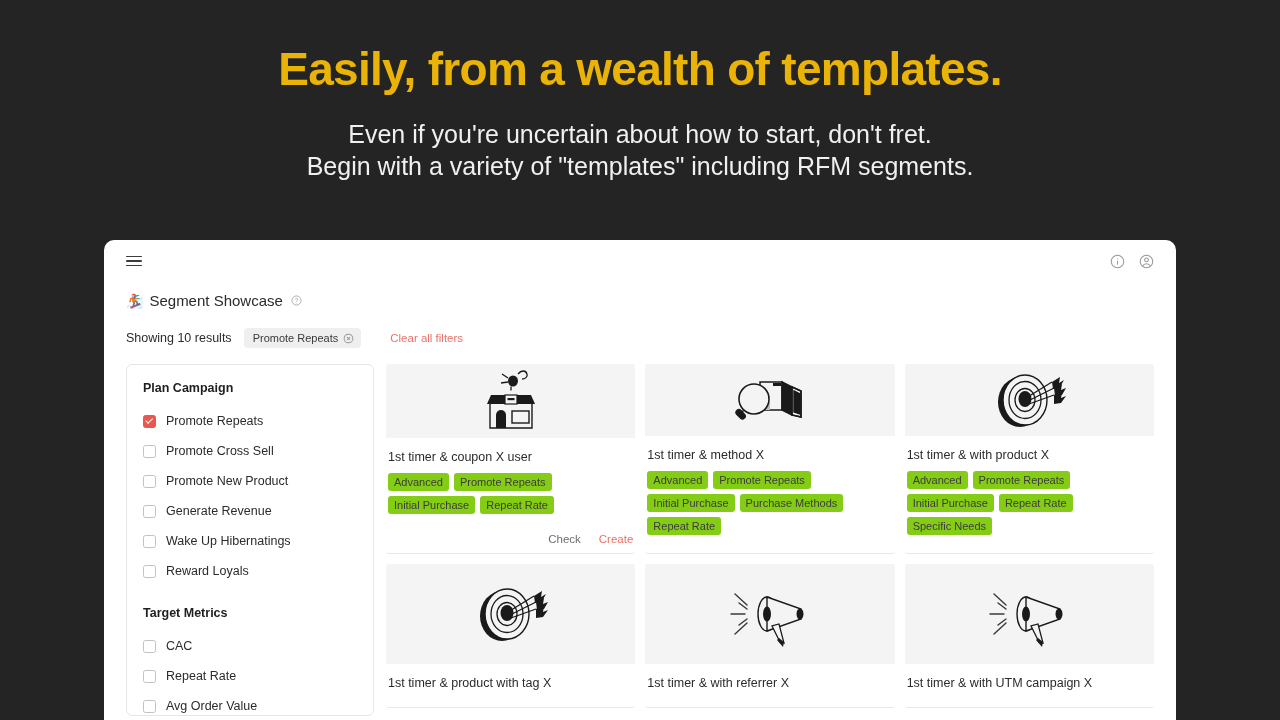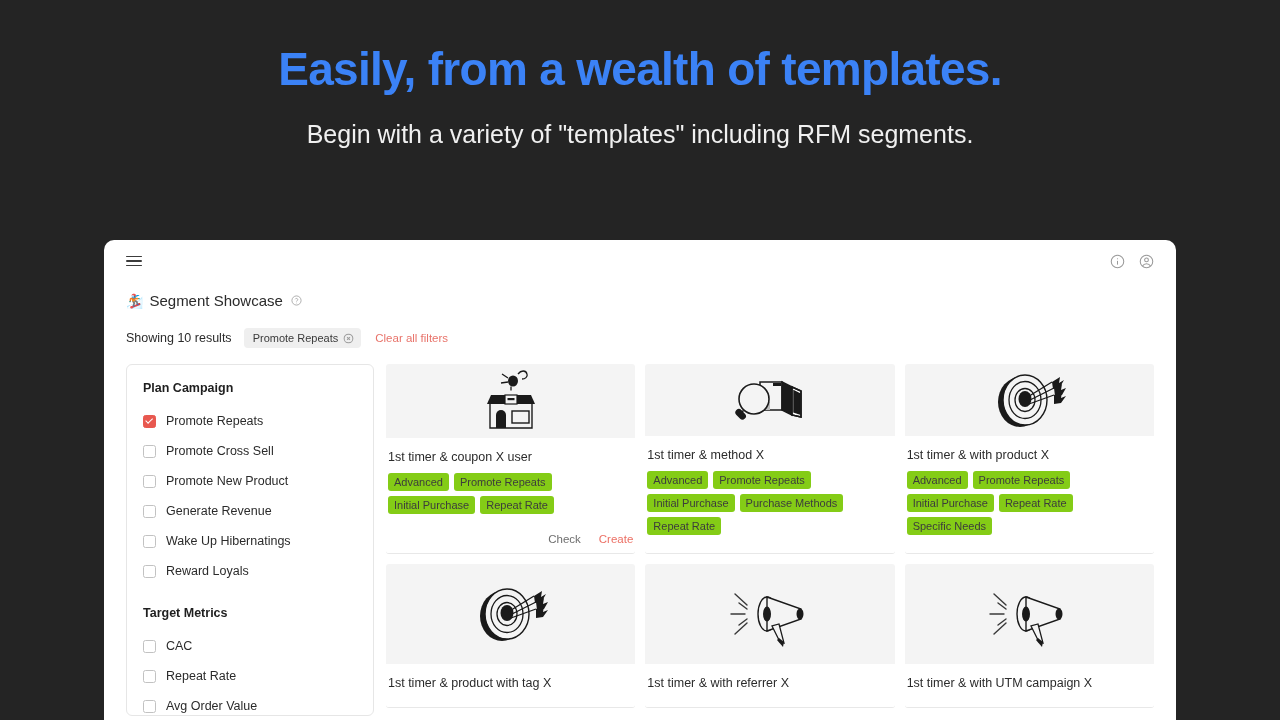--- a/index.html
+++ b/index.html
@@ -6,21 +6,21 @@
   html, body {
     width: 1280px; height: 720px;
     background: #242424;
     font-family: "Liberation Sans", sans-serif;
     overflow: hidden;
   }
 
   
   .hero { width: 1280px; padding-top: 44px; text-align: center; }
   .hero-title {
-    color: #3b82f6;
+    color: #eab308;
     font-size: 46px;
     font-weight: bold;
     letter-spacing: -0.7px;
     line-height: 1.12;
   }
   .hero-sub {
     margin-top: 22px;
     color: #f0f0f0;
     font-size: 25px;
     font-weight: 400;
@@ -66,21 +66,21 @@
   .chip {
     display: inline-flex; align-items: center; gap: 5px;
     background: #efefef; border-radius: 4px;
     padding: 4px 7px 4px 9px;
     font-size: 11px; color: #3a3a3a;
     cursor: pointer;
   }
   .chip-x { width: 11px; height: 11px; color: #9b9b9b; }
   .clear-filters {
     font-size: 11.5px; color: #e8736a; cursor: pointer;
-    margin-left: 2px;
+    margin-left: 17px;
   }
 
   
   .app-body {
     display: flex; gap: 0;
     padding: 16px 0 0 22px;
     height: 360px;
   }
 
   
@@ -154,20 +154,21 @@
   }
   .act-check { font-size: 11.5px; color: #6e6e6e; cursor: pointer; }
   .act-create { font-size: 11.5px; color: #ec7065; cursor: pointer; }
 </style>
 </head>
 <body>
 
 <div class="hero">
   <div class="hero-title">Easily, from a wealth of templates.</div>
   <div class="hero-sub">
+    <div>Even if you're uncertain about how to start, don't fret.</div>
     <div>Begin with a variety of "templates" including RFM segments.</div>
   </div>
 </div>
 
 <div class="app-window">
 
   <div class="app-topbar">
     <div class="hamburger">
       <span></span>
         <span></span>

